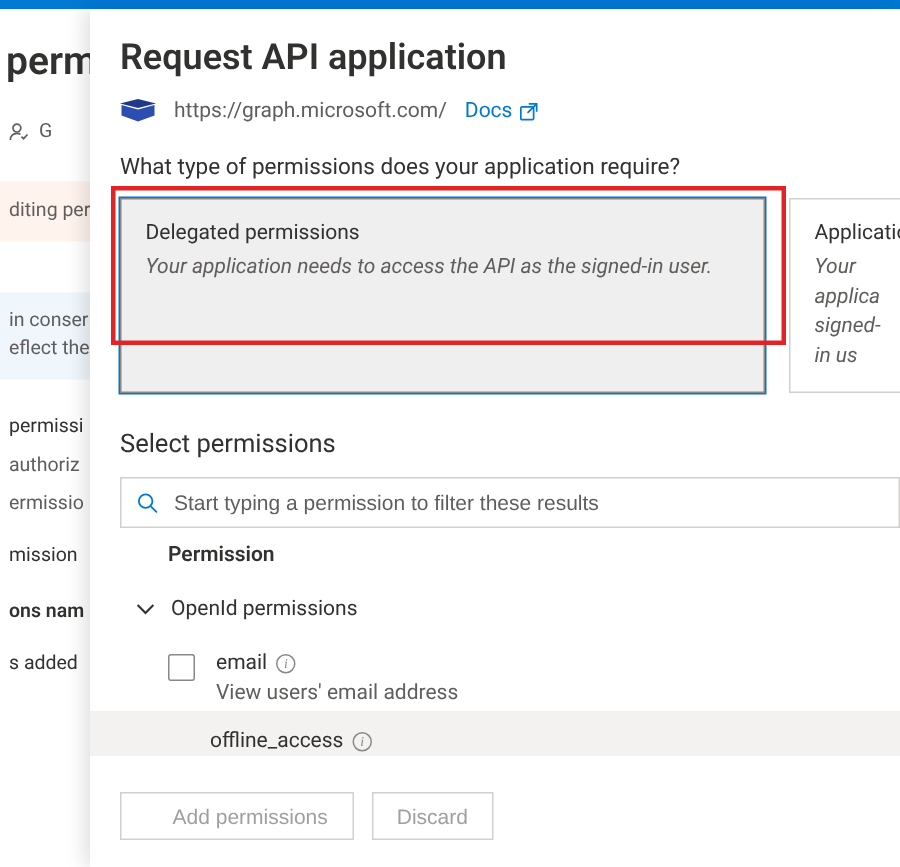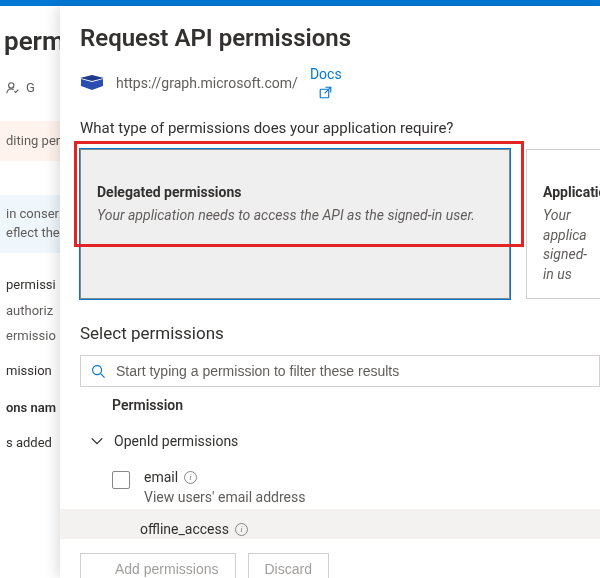--- a/index.html
+++ b/index.html
@@ -115,21 +115,20 @@
   .api-icon {
     width: 24px; height: 16px;
     color: #1f3a8a;
     display: inline-flex;
   }
   .docs-link {
     color: var(--blue);
     display: inline-flex;
     align-items: center;
     gap: 4px;
-    flex-direction: column;
   }
   .question {
     font-size: 15px;
     margin-bottom: 12px;
   }
 
   
   .cards-row {
     display: flex;
     gap: 16px;
@@ -151,21 +150,21 @@
     padding: 14px 16px;
     flex: 0 0 430px;
     min-height: 84px;
     cursor: pointer;
   }
   .card.selected {
     background: var(--selected-bg);
     border: 1px solid #8a8886;
     outline: 1px solid var(--blue);
   }
-  .card-title { font-weight: 700; margin-bottom: 6px; margin-top: 20px; }
+  .card-title { font-weight: 400; margin-bottom: 6px; }
   .card-desc { color: var(--muted); line-height: 1.4; font-style: italic; }
   .card.second {
     flex: 1;
     min-width: 0;
     border-right: none;
   }
 
   .section-heading {
     font-size: 17px;
     margin: 24px 0 12px 0;
@@ -300,21 +299,21 @@
 
   <div class="bg-section" style="margin-top:18px">mission</div>
 
   <div class="bg-section bold">ons nam</div>
 
   <div class="bg-section" style="margin-top:20px">s added</div>
 </div>
 
 <div class="panel">
 
-  <h2 class="panel-title">Request API permissions</h2>
+  <h2 class="panel-title">Request API application</h2>
 
   <div class="api-row">
     <span class="api-icon">
       <svg width="24" height="16" viewBox="0 0 24 16">
         <path d="M0 3 L12 0 L24 3 L12 6 Z" fill="#1f3a8a"></path>
         <path d="M1 4 L12 7 L23 4 L23 11 L12 15 L1 11 Z" fill="#2b4fb0"></path>
       </svg>
     </span>
     <span>https://graph.microsoft.com/</span>
     <a class="docs-link">

